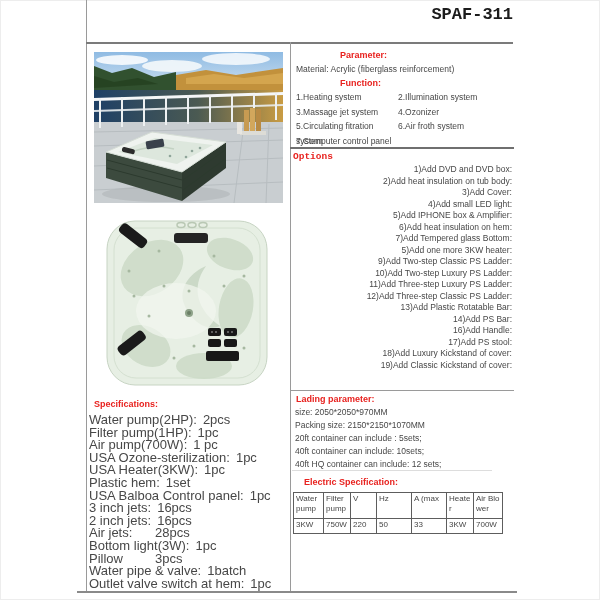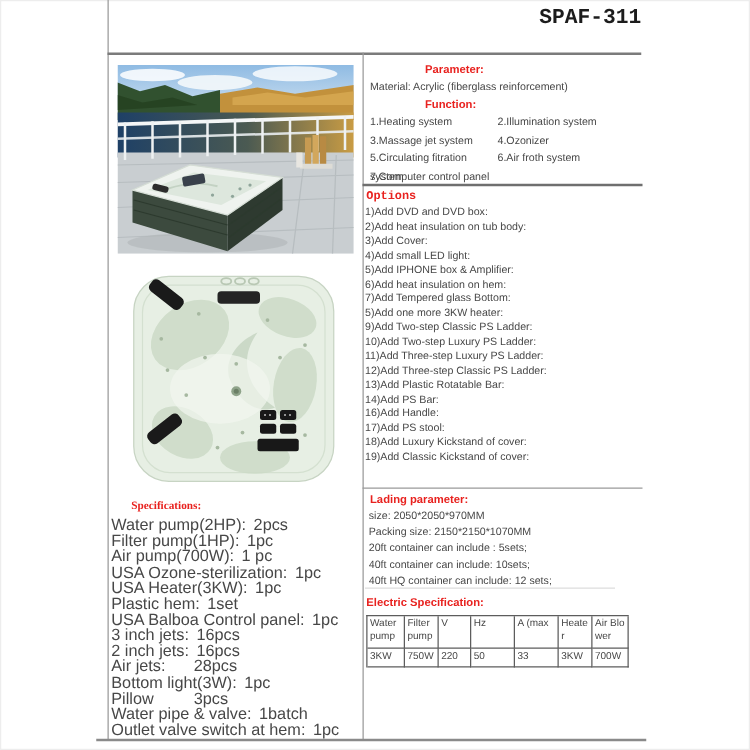--- a/index.html
+++ b/index.html
@@ -30,36 +30,36 @@
   .param .hdr{font-size:9px;line-height:14px;margin-left:44px;}
   .func-cols{display:flex;}
   .func-col1{width:102px;}
   .func-col2{flex:1;}
   .func-col1 div,.func-col2 div{height:14.4px;}
 
   
   .options-heading{position:absolute;left:293px;top:151px;font-family:"Liberation Mono",monospace;
                    font-weight:bold;font-size:9.5px;color:#e8221f;}
   .options-list{position:absolute;left:292px;top:164px;width:220px;font-size:8.5px;}
-  .options-list .opt-row{line-height:11.5px;white-space:nowrap;}
-
-  
-  .specs-heading{position:absolute;left:105px;top:399px;font-size:9px;font-family:Liberation Serif, serif;}
+  .options-list .opt-row{line-height:11.5px;white-space:nowrap;text-align:right;}
+
+  
+  .specs-heading{position:absolute;left:94px;top:399px;font-size:9px;}
   .specs-list{position:absolute;left:89px;top:414px;width:198px;font-size:13px;}
   .spec-row{display:flex;line-height:12.6px;white-space:nowrap;}
   .spec-label{min-width:60px;}
   .spec-value{margin-left:6px;}
 
   
   .lading-heading{position:absolute;left:296px;top:394px;font-size:9px;}
   .lading-list{position:absolute;left:295px;top:406px;width:215px;font-size:8.5px;}
   .lading-list .lad-row{line-height:13px;white-space:nowrap;}
 
   
-  .electric-heading{position:absolute;left:293px;top:477px;font-size:9px;}
+  .electric-heading{position:absolute;left:304px;top:477px;font-size:9px;}
   .etable{position:absolute;left:293px;top:492px;border-left:1px solid #5d5d5d;border-top:1px solid #5d5d5d;
           display:grid;grid-template-columns:30px 27px 26px 35px 35px 27px 29px;font-size:8px;}
   .ehead,.evals{display:contents;}
   .ecell{border-right:1px solid #5d5d5d;border-bottom:1px solid #5d5d5d;
          padding:1px 2px;word-break:break-all;line-height:1.3;}
   .ehead .ecell{min-height:23px;}
   .evals .ecell{min-height:12px;}
 </style>
 </head>
 <body>

